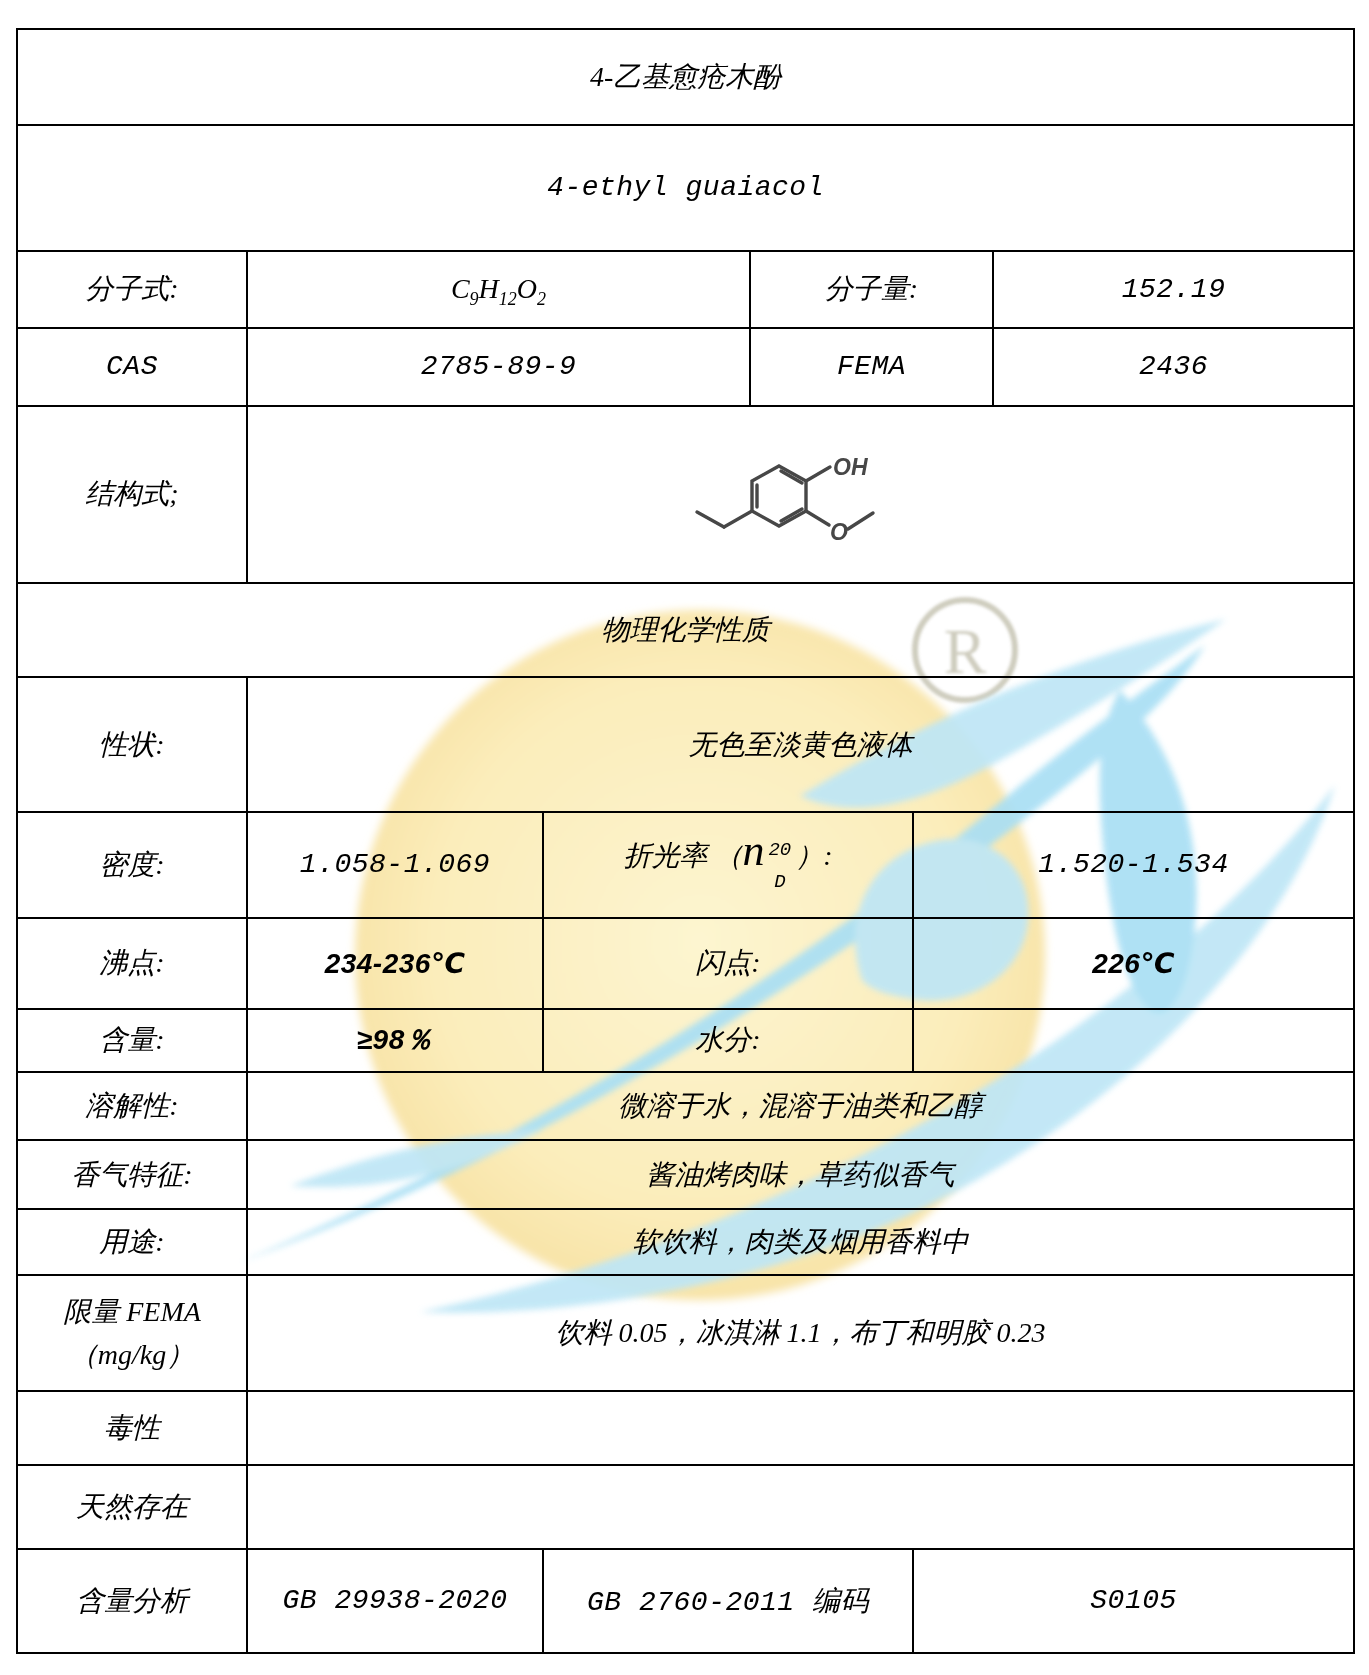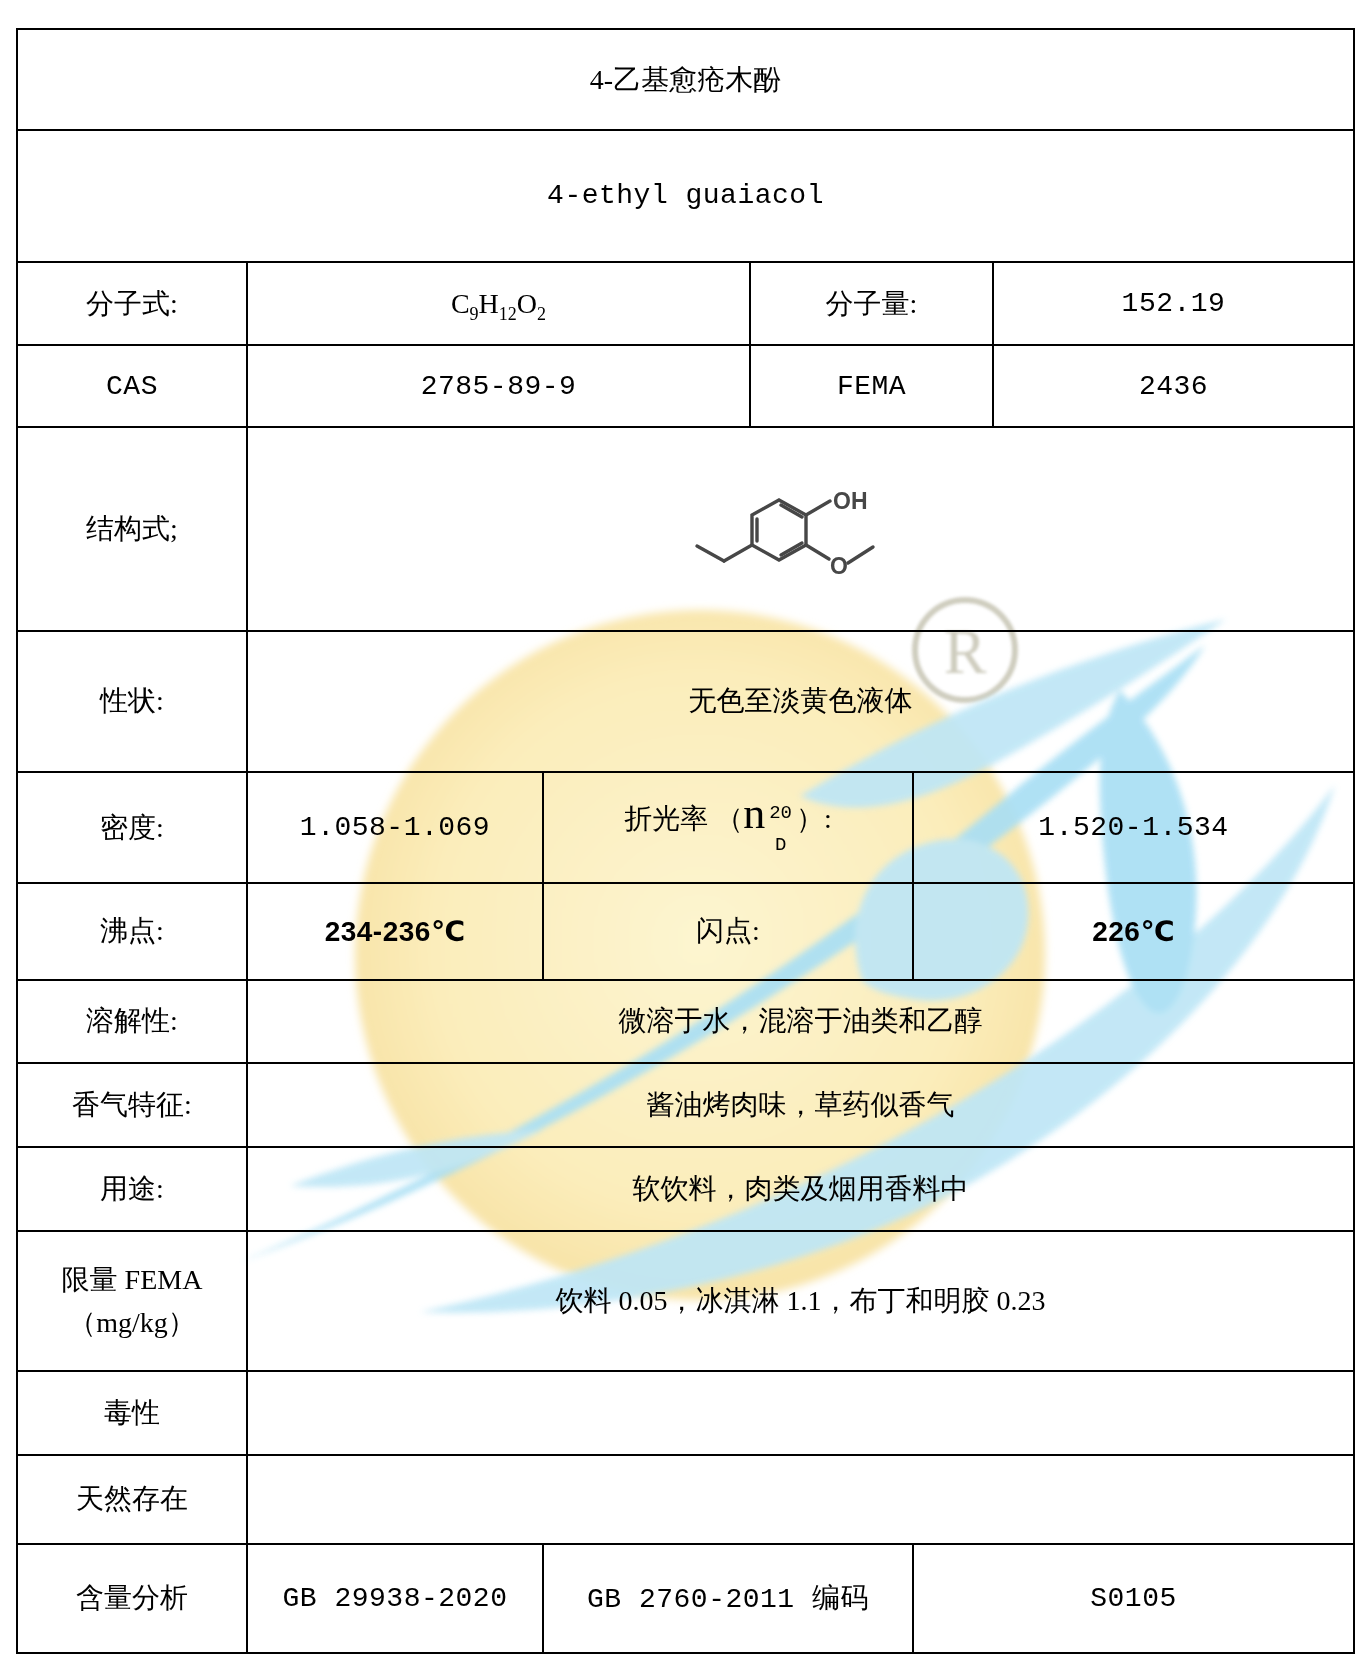--- a/index.html
+++ b/index.html
@@ -3,22 +3,22 @@
 <meta charset="utf-8">
 <style>
   html,body{margin:0;padding:0;background:#ffffff;}
   .page{position:relative;width:1369px;height:1675px;background:#ffffff;overflow:hidden;
         font-family:"Liberation Serif","DejaVu Serif",serif;color:#000;}
   
   .wm{position:absolute;left:0;top:0;width:1369px;height:1675px;z-index:0;}
   
   table.main{position:absolute;left:16px;top:28px;width:1337px;height:1626px;
              border-collapse:collapse;table-layout:fixed;z-index:1;}
-  table.main td{border:2px solid #000;padding:16px;font-size:28px;text-align:center;
-                vertical-align:middle;background:transparent;overflow:hidden;}
+  table.main td{border:2px solid #000;padding:8px;font-size:28px;text-align:center;
+                vertical-align:middle;background:transparent;overflow:hidden;font-style:italic;}
   .lbl{text-align:left;padding-left:26px;}
   .big{font-size:30px;}
   .mono{font-family:"Liberation Mono","DejaVu Sans Mono",monospace;font-size:28px;letter-spacing:.5px;}
   .sans{font-family:"Liberation Sans","DejaVu Sans",sans-serif;font-weight:700;font-size:29px;letter-spacing:.5px;}
   .shiftL{padding-right:290px;}   
   .shiftS{padding-right:100px;}
   .hdrShift{padding-left:60px;}
   sub.f{font-size:18px;line-height:0;}
   .nd{font-size:44px;line-height:0;}
   .ndstack{display:inline-flex;flex-direction:column;font-size:19px;line-height:1.05;
@@ -135,20 +135,23 @@
             <path d="M728 538 L701 523"></path>
           </g>
           <g font-family="Liberation Sans, DejaVu Sans, sans-serif" font-weight="700" font-size="23" filter="url(#structBlur)" fill="#464646">
             <text x="837" y="486">OH</text>
             <text x="834" y="551">O</text>
           </g>
         </svg>
       </td>
     </tr>
 
+    <tr style="height:85px">
+      <td colspan="6" class="big hdrShift">物理化学性质</td>
+    </tr>
 
     <tr style="height:122px">
       <td class="lbl">性状:</td>
       <td colspan="5" class="shiftL">无色至淡黄色液体</td>
     </tr>
 
     <tr style="height:95px">
       <td class="lbl">密度:</td>
       <td class="mono">1.058-1.069</td>
       <td colspan="2"><span>折光率 （</span><span class="nd">n</span><span class="ndstack">
@@ -158,20 +161,26 @@
       <td colspan="2" class="mono">1.520-1.534</td>
     </tr>
 
     <tr style="height:83px">
       <td class="lbl">沸点:</td>
       <td class="sans">234-236℃</td>
       <td colspan="2">闪点:</td>
       <td colspan="2" class="sans">226℃</td>
     </tr>
 
+    <tr style="height:54px">
+      <td class="lbl">含量:</td>
+      <td class="sans">≥98％</td>
+      <td colspan="2">水分:</td>
+      <td colspan="2"></td>
+    </tr>
 
     <tr style="height:62px">
       <td class="lbl">溶解性:</td>
       <td colspan="5" class="shiftL">微溶于水，混溶于油类和乙醇</td>
     </tr>
 
     <tr style="height:62px">
       <td class="lbl">香气特征:</td>
       <td colspan="5" class="shiftL">酱油烤肉味，草药似香气</td>
     </tr>

